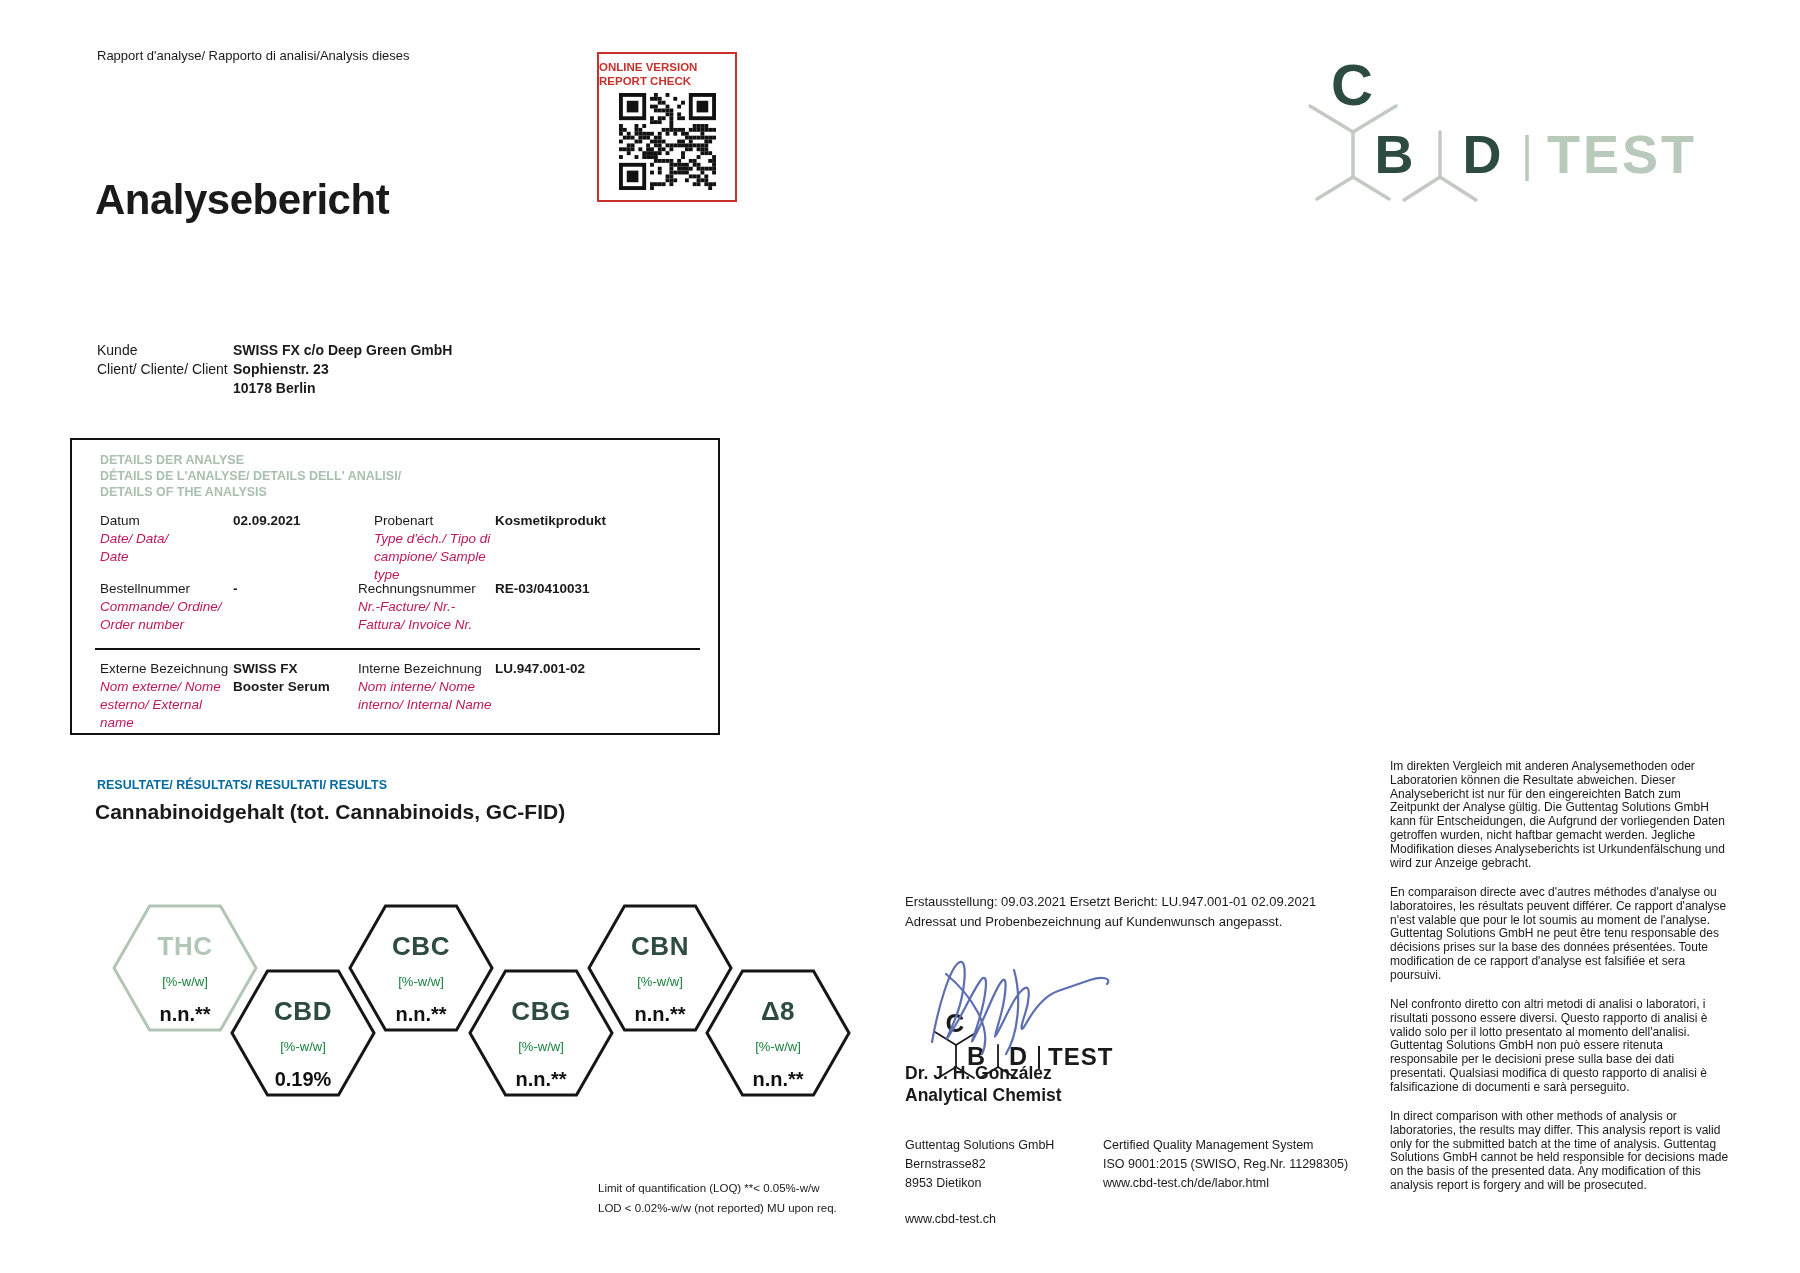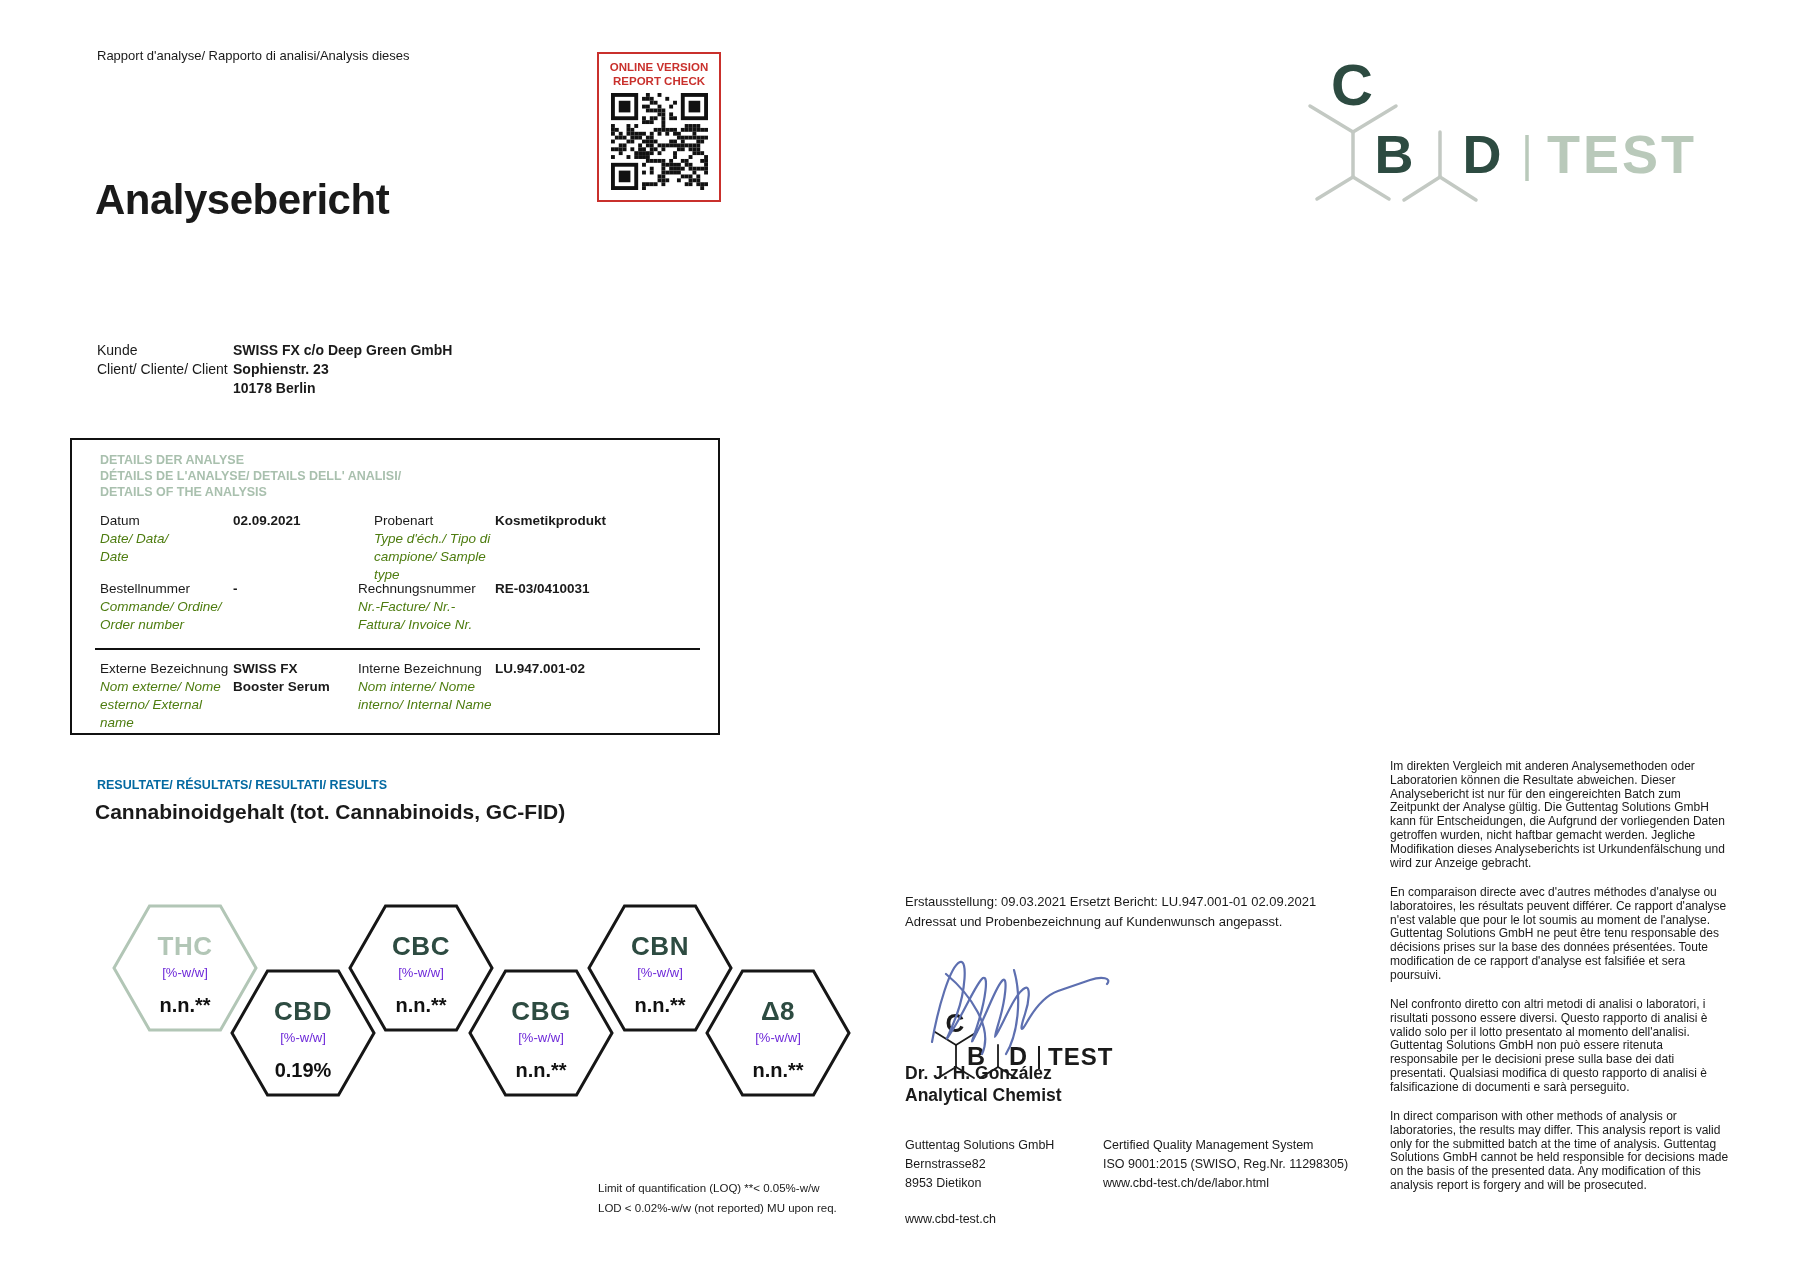--- a/index.html
+++ b/index.html
@@ -6,51 +6,51 @@
   .page{position:relative;width:1800px;height:1273px;background:#ffffff;overflow:hidden;
         font-family:"Liberation Sans","DejaVu Sans",sans-serif;color:#1a1a1a;}
   .abs{position:absolute;}
   .i{font-style:italic;}
 
   
   .top-label{left:97px;top:48px;font-size:13px;}
   .doc-title{left:95px;top:176px;font-size:42px;font-weight:bold;letter-spacing:-0.5px;}
 
   
-  .qr-box{left:597px;top:52px;width:124px;height:150px;border:2px solid #c9302c;box-sizing:border-box;text-align:center;}
+  .qr-box{left:597px;top:52px;width:140px;height:150px;border:2px solid #c9302c;box-sizing:border-box;text-align:left;}
   .qr-title{margin-top:7px;font-size:11.5px;line-height:13.5px;font-weight:bold;color:#c9302c;}
   .qr-svg{display:block;margin:5px auto 0 auto;}
 
   
   .logo-big{left:1295px;top:55px;width:400px;height:160px;}
   .logo-big text{font-family:"Liberation Sans",sans-serif;font-weight:bold;}
   .bond{stroke:#c3c9c3;stroke-width:3.5;fill:none;stroke-linecap:round;}
 
   
   .client-label{left:97px;top:341px;font-size:14px;line-height:19px;}
   .client-value{left:233px;top:341px;font-size:14px;line-height:19px;font-weight:bold;}
 
   
   .details-box{left:70px;top:438px;width:650px;height:297px;border:2.5px solid #111;box-sizing:border-box;}
   .details-heading{left:100px;top:452px;font-size:12.5px;line-height:16px;font-weight:bold;color:#a9c0ae;}
   .fld{font-size:13.5px;line-height:18px;width:135px;}
-  .fld .i{color:#4d7c0f;}
+  .fld .i{color:#be185d;}
   .fval{font-size:13.5px;line-height:18px;font-weight:bold;width:130px;}
   .divider{left:95px;top:648px;width:605px;height:0;border-top:2px solid #111;}
 
   
   .results-label{left:97px;top:778px;font-size:12.5px;font-weight:bold;color:#0369a1;}
   .results-title{left:95px;top:800px;font-size:21px;font-weight:bold;}
 
   
   .hex{width:146px;height:130px;}
   .hex svg{position:absolute;left:0;top:0;}
   .hex .txt{position:absolute;left:0;top:0;width:100%;height:100%;text-align:center;}
   .hex-name{margin-top:30px;font-size:26px;line-height:26px;font-weight:bold;color:#2d4b41;letter-spacing:0.5px;}
-  .hex-unit{margin-top:6px;font-size:13px;color:#6d28d9;}
+  .hex-unit{margin-top:15px;font-size:13px;color:#15803d;}
   .hex-value{margin-top:14px;font-size:20px;font-weight:bold;color:#111;}
   .hex.muted .hex-name{color:#b2c6b6;}
 
   .loq{left:598px;top:1178px;font-size:11.5px;line-height:20px;}
 
   
   .revision{left:905px;top:892px;width:440px;font-size:13px;line-height:20px;}
   .sig-svg{left:918px;top:950px;z-index:3;}
   .logo-mini{left:928px;top:1008px;z-index:2;}
   .logo-mini text{font-family:"Liberation Sans",sans-serif;font-weight:bold;fill:#1a1a1a;}

